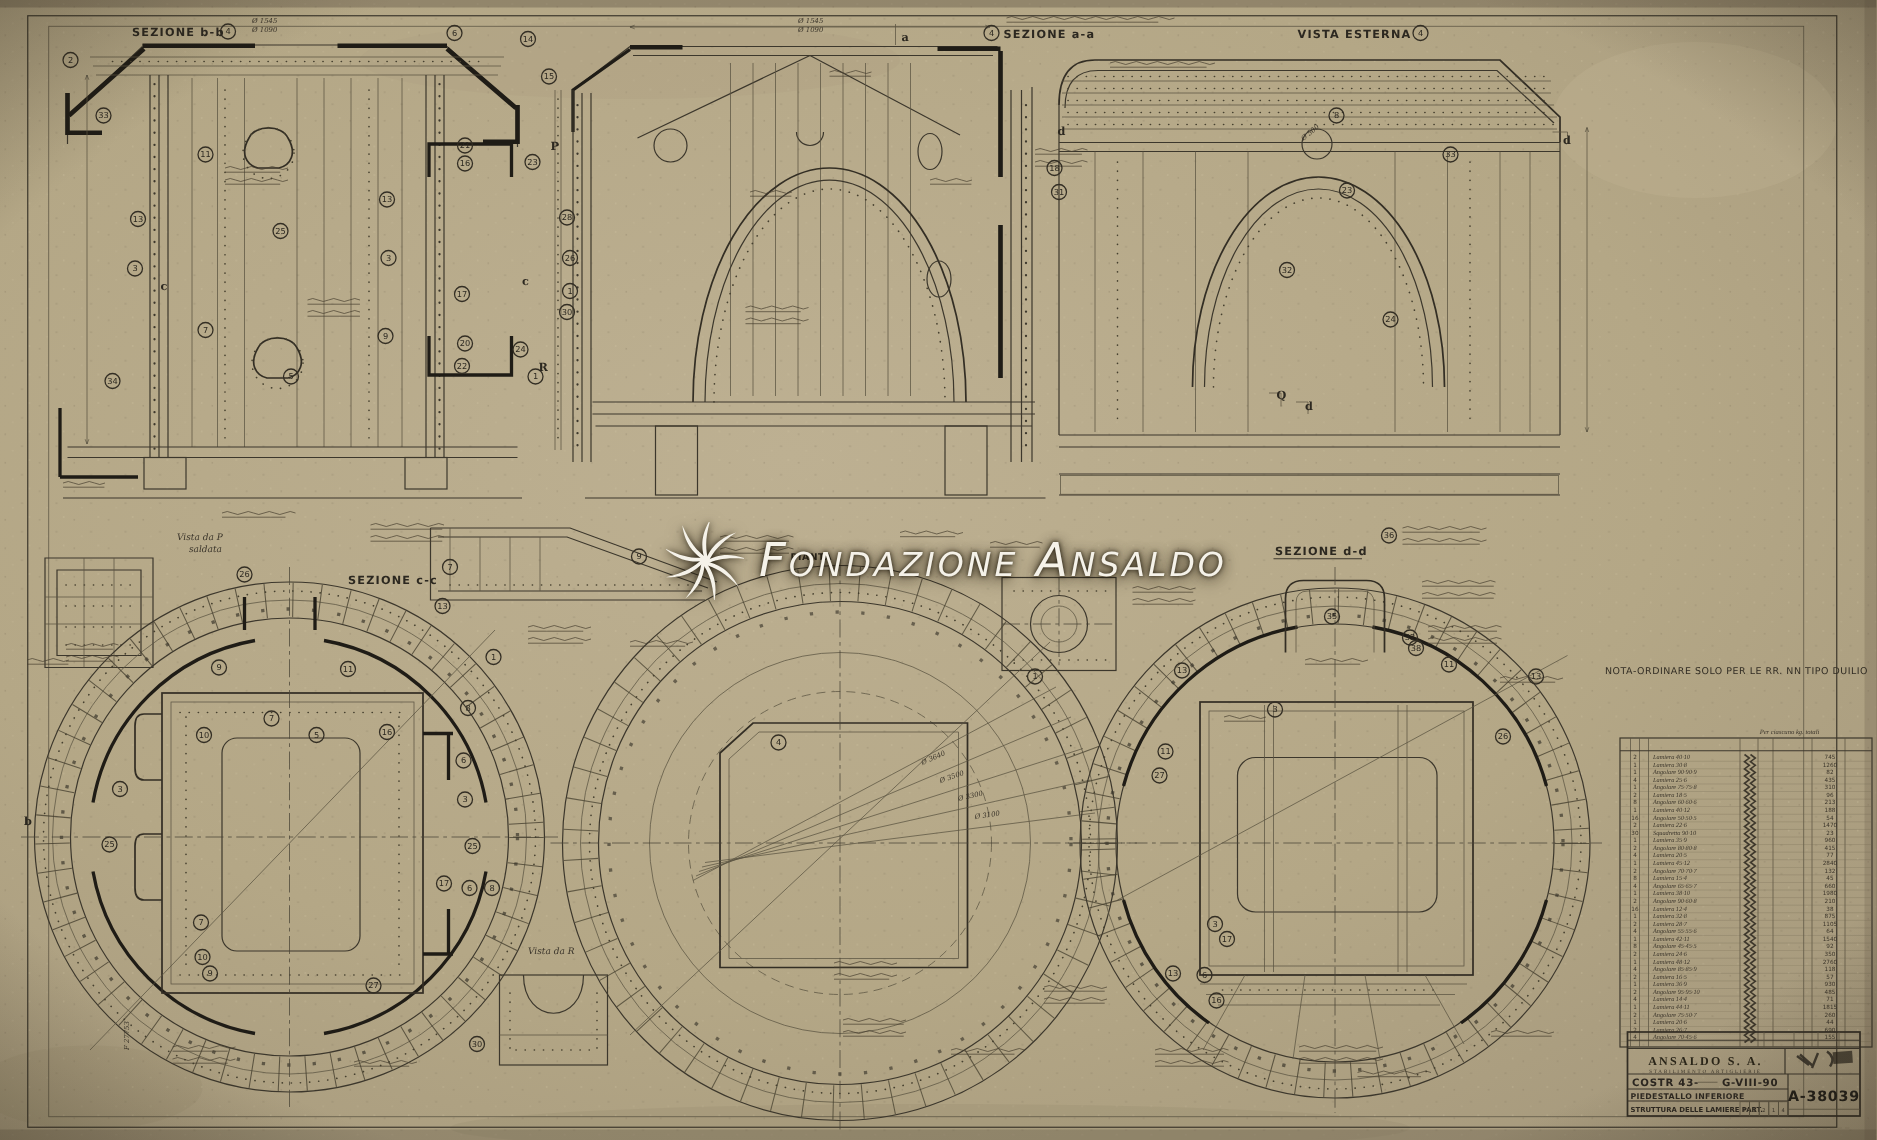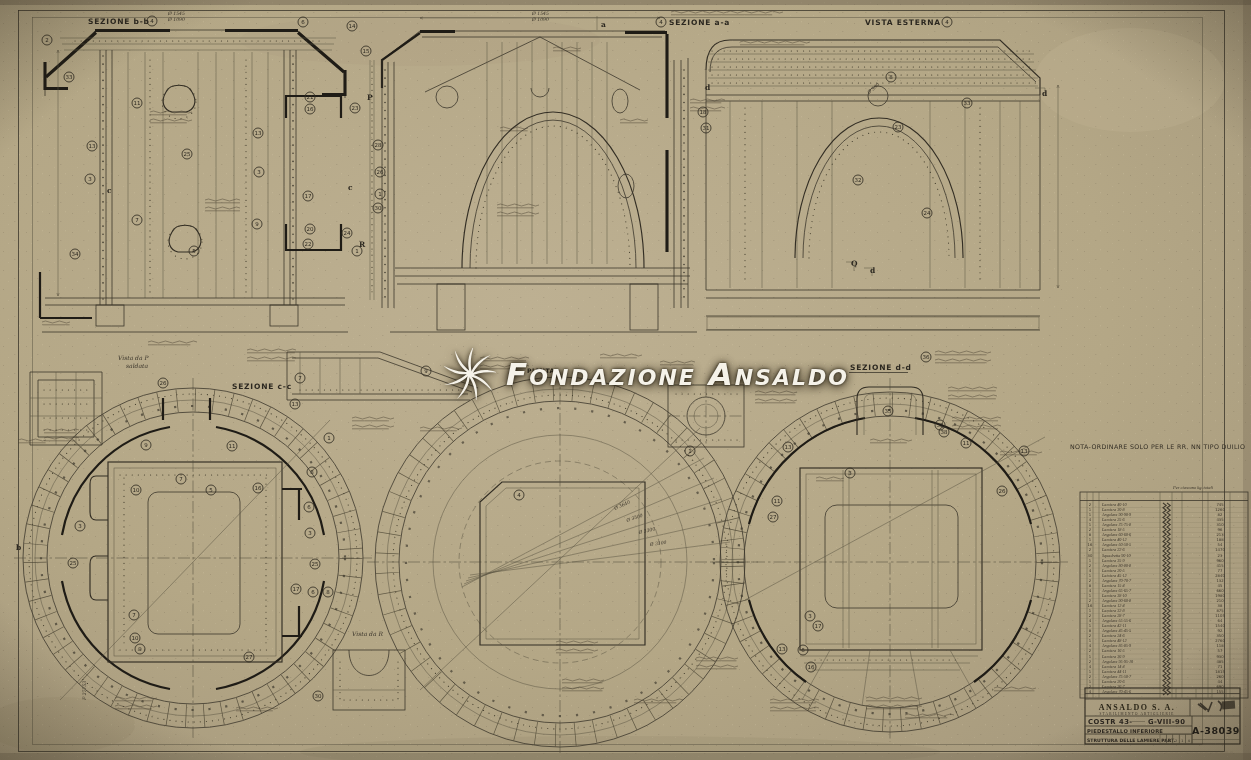--- a/index.html
+++ b/index.html
@@ -32,21 +32,21 @@
   .tb-sub{font:3.4px "Liberation Serif",serif;fill:#3a342a;letter-spacing:1.2px;text-anchor:middle}
   .tb-costr{font:bold 6.8px "DejaVu Sans",sans-serif;fill:#2b2620;letter-spacing:.5px}
   .tb-num{font:bold 9.5px "DejaVu Sans",sans-serif;fill:#23201a;letter-spacing:.5px;text-anchor:middle}
   .tb-l1{font:bold 5.2px "DejaVu Sans",sans-serif;fill:#2e2922;letter-spacing:.2px}
   .tb-l2{font:bold 4.6px "DejaVu Sans",sans-serif;fill:#2e2922}
   .tb-cell{font:3.4px "DejaVu Sans",sans-serif;fill:#39332a;text-anchor:middle}
   
   .watermark{position:absolute;left:444px;top:348px;display:flex;align-items:center;gap:10px;pointer-events:none;}
   .wm-logo{filter:drop-shadow(0 0 2px rgba(32,25,12,.95)) drop-shadow(0 2px 5px rgba(32,25,12,.6));}
   .wm-text{
-    font-family:"DejaVu Sans",sans-serif;font-style:italic;font-weight:bold;
+    font-family:"DejaVu Sans",sans-serif;font-style:italic;font-weight:normal;
     font-size:31px;font-variant:small-caps;letter-spacing:2px;color:#f5f2e9;
     text-shadow:0 0 3px rgba(32,25,12,.95),0 0 8px rgba(32,25,12,.8),0 3px 10px rgba(32,25,12,.55);
     white-space:nowrap;line-height:1;}
 </style>
 </head>
 <body>
 
 <div id="sheet">
 <svg width="1251" height="760" viewBox="0 0 1251 760">
   <defs>

